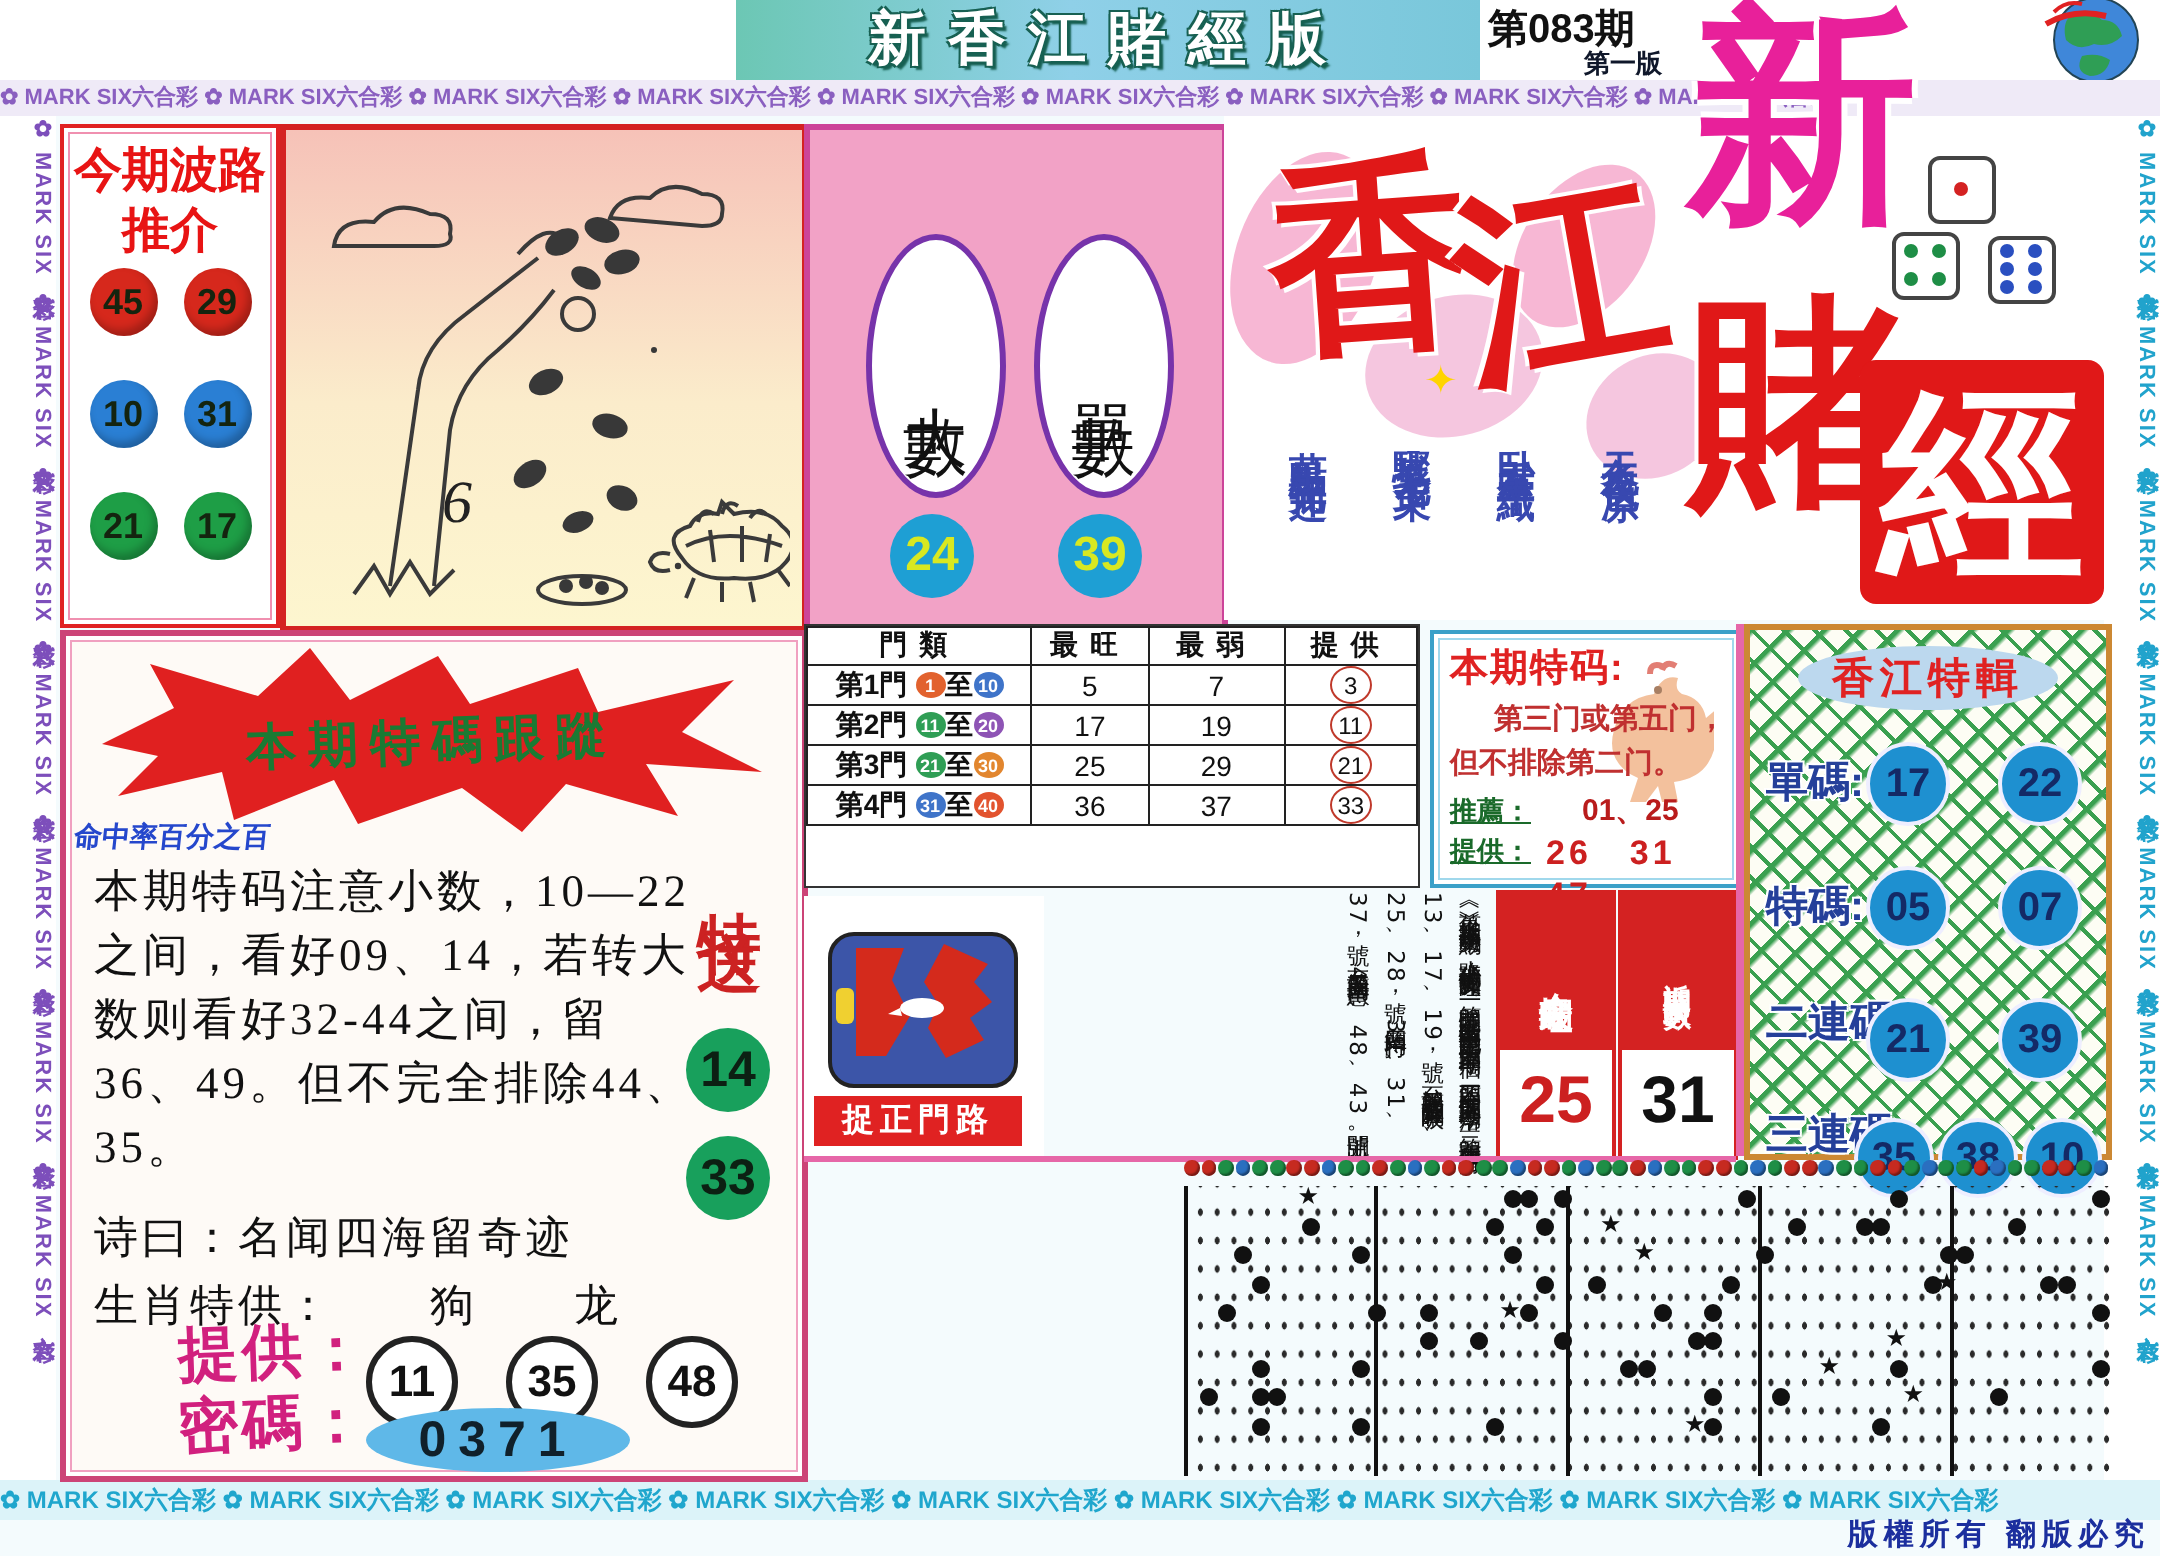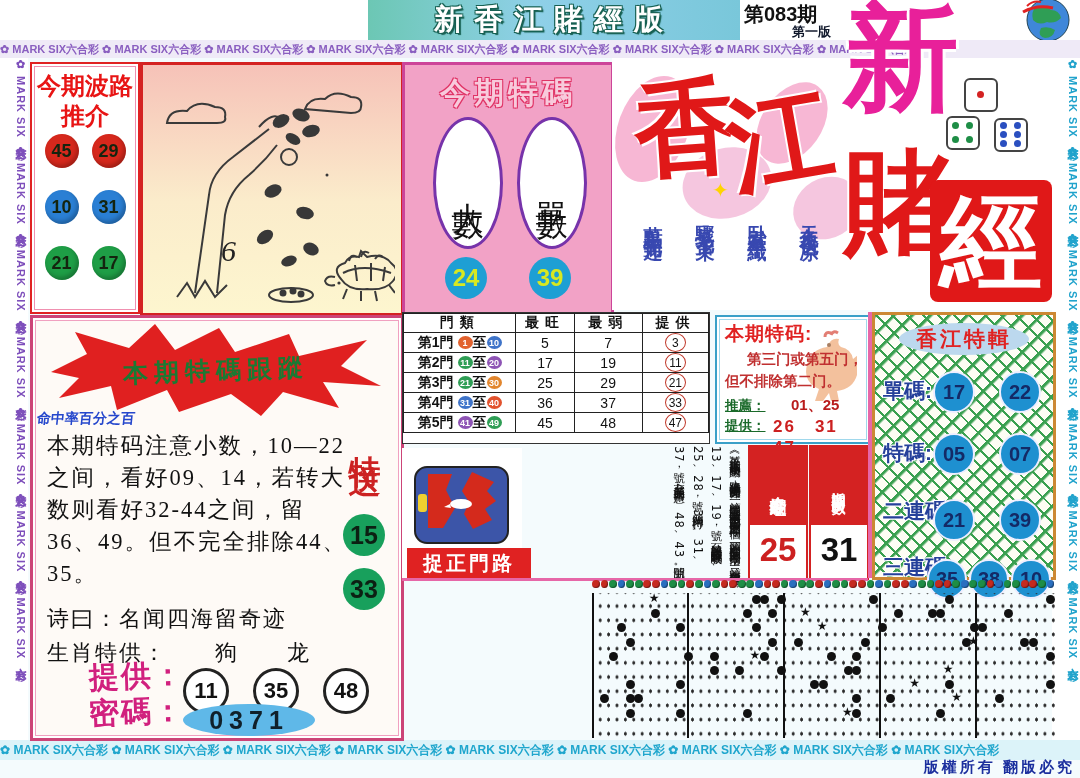--- a/index.html
+++ b/index.html
@@ -120,22 +120,22 @@
   #hk-title{left:24px;top:8px;width:130px;height:32px;background:#bcd8ee;border-radius:50%;
     display:flex;align-items:center;justify-content:center;font-weight:bold;font-size:21px;
     color:#e02222;letter-spacing:3px;}
   .hk-label{font-weight:bold;font-size:21px;color:#25409a;white-space:nowrap;
     text-shadow:1px 1px 0 #fff,-1px -1px 0 #fff,1px -1px 0 #fff,-1px 1px 0 #fff;}
   .hk-circ{width:38px;height:38px;background:#1e90d0;border-radius:50%;display:flex;align-items:center;
     justify-content:center;font-weight:bold;font-size:20px;color:#142a66;border:2px solid #eef;}
 
   
   #door-box{left:402px;top:448px;width:120px;height:130px;background:#fff;text-align:center;}
-  #door-label{left:5px;top:100px;width:124px;background:#e02222;color:#fff;font-weight:bold;
-    font-size:20px;letter-spacing:3px;padding:2px 0;}
+  #door-label{left:5px;top:100px;width:104px;background:#e02222;color:#fff;font-weight:bold;
+    font-size:16px;letter-spacing:3px;padding:2px 0;}
   #article{left:528px;top:446px;width:216px;height:134px;writing-mode:vertical-rl;
     font-size:11.5px;line-height:1.62;letter-spacing:1px;color:#111;font-family:"DejaVu Sans",sans-serif;}
   .hot-cell{top:445px;width:56px;height:131px;border:2px solid #d42222;background:#fff;}
   .hot-header{width:100%;height:78px;background:#d42222;color:#fff;font-weight:bold;
     writing-mode:vertical-rl;display:flex;align-items:center;justify-content:center;letter-spacing:2px;}
   .hot-value{width:100%;height:50px;display:flex;align-items:center;justify-content:center;
     font-weight:bold;font-size:33px;}
 
   
   #bead-row{left:592px;top:580px;width:468px;height:10px;display:flex;}
@@ -217,21 +217,20 @@
       <circle cx="140" cy="228" r="3.5"></circle>
         <circle cx="150" cy="226" r="3.5"></circle>
         <circle cx="158" cy="229" r="3.5"></circle>
       <circle cx="196" cy="218" r="1.6"></circle>
     </g>
     <text x="78" y="196" font-size="30" font-style="italic" fill="#222" font-family="Liberation Serif,serif" id="trunk-number-text">6</text>
   </svg>
 </div>
 
 <div class="abs" id="special-box">
-  <div class="abs" id="special-title">今期特碼</div>
   <div class="abs oval" style="left:28px">
       <span>大數</span>
     </div>
   <div class="abs oval" style="left:112px">
       <span>單數</span>
     </div>
   <div class="abs snum" style="left:40px">24</div>
   <div class="abs snum" style="left:124px">39</div>
 </div>
 
@@ -278,21 +277,21 @@
 <div class="abs" id="analysis-box">
   <div class="abs" id="burst-wrap">
     <svg width="330" height="92" viewBox="0 0 330 92">
       <polygon fill="#e02020" points="0,48 36,30 24,8 78,24 104,0 124,26 168,4 184,28 238,10 248,32 316,16 290,42 330,62 272,58 288,84 232,68 210,92 180,70 128,88 116,66 66,86 60,62 8,74 28,54"></polygon>
     </svg>
     <div class="abs" id="burst-title">本期特碼跟蹤</div>
   </div>
   <div class="abs" id="motto">命中率百分之百</div>
   <div class="abs" id="analysis-body">本期特码注意小数，10—22之间，看好09、14，若转大数则看好32-44之间，留36、49。但不完全排除44、35。</div>
   <div class="abs" id="te-song">特送</div>
-  <div class="abs tsball" style="top:196px">15</div>
+  <div class="abs tsball" style="top:196px">14</div>
   <div class="abs tsball" style="top:250px">33</div>
   <div class="abs" id="zodiac-line">生肖特供：　　狗　　龙</div>
   <div class="abs" id="poem-line">诗曰：名闻四海留奇迹</div>
   <div class="abs mag-label" style="left:56px;top:338px">提供：</div>
   <div class="abs prov-circ" style="left:150px">11</div>
   <div class="abs prov-circ" style="left:220px">35</div>
   <div class="abs prov-circ" style="left:290px">48</div>
   <div class="abs mag-label" style="left:56px;top:374px">密碼：</div>
   <div class="abs" id="code-oval">0371</div>
 </div>
@@ -330,26 +329,20 @@
           <td class="gate-cell">第3門 <span class="badge" style="background: rgb(47, 158, 85);">21</span>至<span class="badge" style="background: rgb(226, 134, 46);">30</span></td>
           <td>25</td>
           <td>29</td>
           <td><span class="offer-circ">21</span></td>
         </tr>
         <tr>
           <td class="gate-cell">第4門 <span class="badge" style="background: rgb(63, 116, 201);">31</span>至<span class="badge" style="background: rgb(226, 83, 46);">40</span></td>
           <td>36</td>
           <td>37</td>
           <td><span class="offer-circ">33</span></td>
-        </tr>
-        <tr>
-          <td class="gate-cell">第5門 <span class="badge" style="background: rgb(142, 84, 181);">41</span>至<span class="badge" style="background: rgb(47, 158, 85);">49</span></td>
-          <td>45</td>
-          <td>48</td>
-          <td><span class="offer-circ">47</span></td>
         </tr>
       </tbody>
   </table>
 </div>
 
 <div class="abs" id="period-box">
   <svg class="abs" style="left:68px;top:8px" width="72" height="86" viewBox="0 0 72 86" opacity="0.65">
     <path d="M30,62 q-12,-8 -8,-22 q4,-16 20,-18 q4,-10 12,-8 q-2,6 2,8 q10,2 12,12 l12,-10 q6,16 -8,26 q-4,14 -20,16 l2,10 h-8 l-2,-8 -6,8 h-8 l4,-12 q-2,-1 -4,-2z" fill="#eda06a"></path>
     <circle cx="44" cy="20" r="2" fill="#7a3b10"></circle>
     <path d="M40,12 q0,-6 6,-4 M46,10 q2,-5 7,-2" stroke="#d43a2a" stroke-width="3" fill="none"></path>

